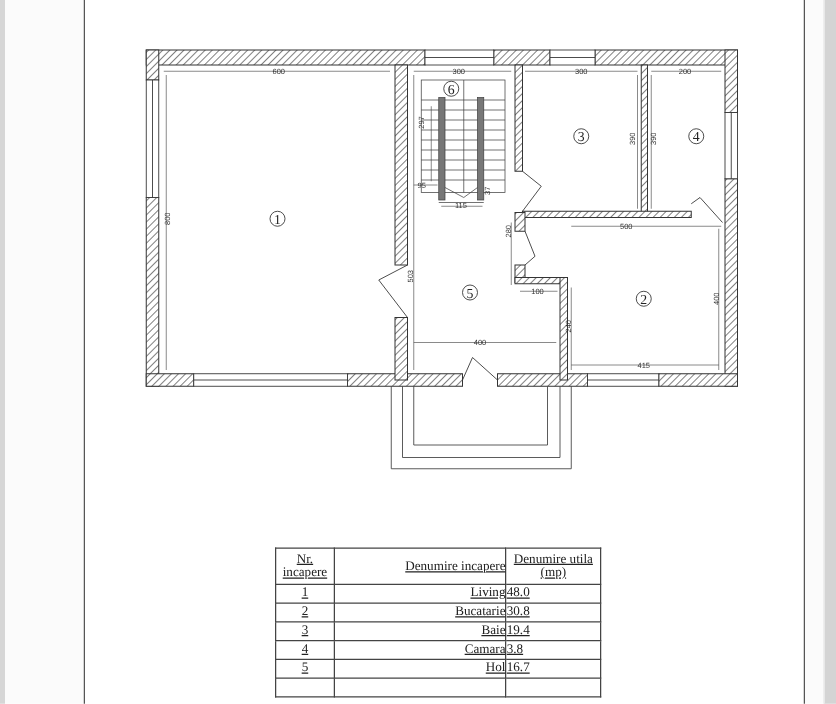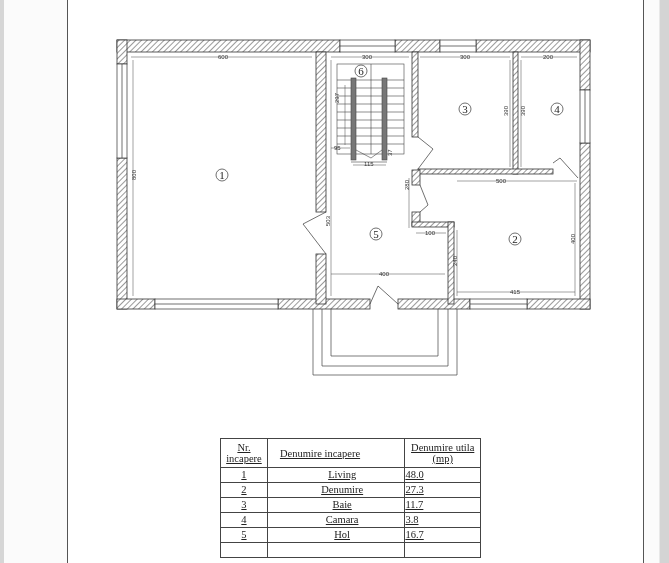--- a/index.html
+++ b/index.html
@@ -10,21 +10,21 @@
   .sheet { position:absolute; left:67px; top:0; width:577px; height:563px; border-left:1.5px solid #555; border-right:1.5px solid #555; background:#fff; box-sizing:border-box; }
   svg.plan { position:absolute; left:0; top:0; }
   .dim { font-family:"Liberation Sans", sans-serif; font-size:6px; fill:#333; }
   .rnum { font-family:"Liberation Serif", serif; font-size:11px; fill:#222; }
   table.areas { position:absolute; left:220px; top:438px; width:261px; border-collapse:collapse;
                 font-family:"Liberation Serif", serif; font-size:10.5px; color:#222; }
   table.areas td, table.areas th { border:1px solid #444; padding:0; font-weight:normal;text-decoration:underline; }
   table.areas th { height:28px; line-height:11px; text-align:center; vertical-align:middle; }
   table.areas td { height:14px; line-height:14px; }
   .c1 { width:47px; text-align:center; }
-  .c2 { width:133px; text-align:center; padding-left:12px !important; }
+  .c2 { width:133px; text-align:right; padding-left:12px !important; }
   .c3 { width:78px; }
   .sum { text-align:center; }
 </style>
 </head>
 <body>
 
 <div class="edge-l"></div>
 <div class="edge-r"></div>
 <div class="sheet"></div>
 
@@ -177,37 +177,37 @@
     <text class="rnum" x="557" y="113">4</text>
     <text class="rnum" x="376" y="238">5</text>
     <text class="rnum" x="361" y="75">6</text>
   </g>
 </svg>
 
 <table class="areas">
   <tbody>
       <tr>
     <th class="c1">Nr. incapere</th>
-    <th class="c2" style="text-align:left;padding-left:0">Denumire incapere</th>
+    <th class="c2" style="text-align:right;padding-left:0">Denumire incapere</th>
     <th class="c3">Denumire utila (mp)</th>
   </tr>
   <tr>
     <td class="c1">1</td>
     <td class="c2">Living</td>
     <td class="c3">48.0</td>
   </tr>
   <tr>
     <td class="c1">2</td>
-    <td class="c2">Denumire</td>
-    <td class="c3">27.3</td>
+    <td class="c2">Bucatarie</td>
+    <td class="c3">30.8</td>
   </tr>
   <tr>
     <td class="c1">3</td>
     <td class="c2">Baie</td>
-    <td class="c3">11.7</td>
+    <td class="c3">19.4</td>
   </tr>
   <tr>
     <td class="c1">4</td>
     <td class="c2">Camara</td>
     <td class="c3">3.8</td>
   </tr>
   <tr>
     <td class="c1">5</td>
     <td class="c2">Hol</td>
     <td class="c3">16.7</td>

